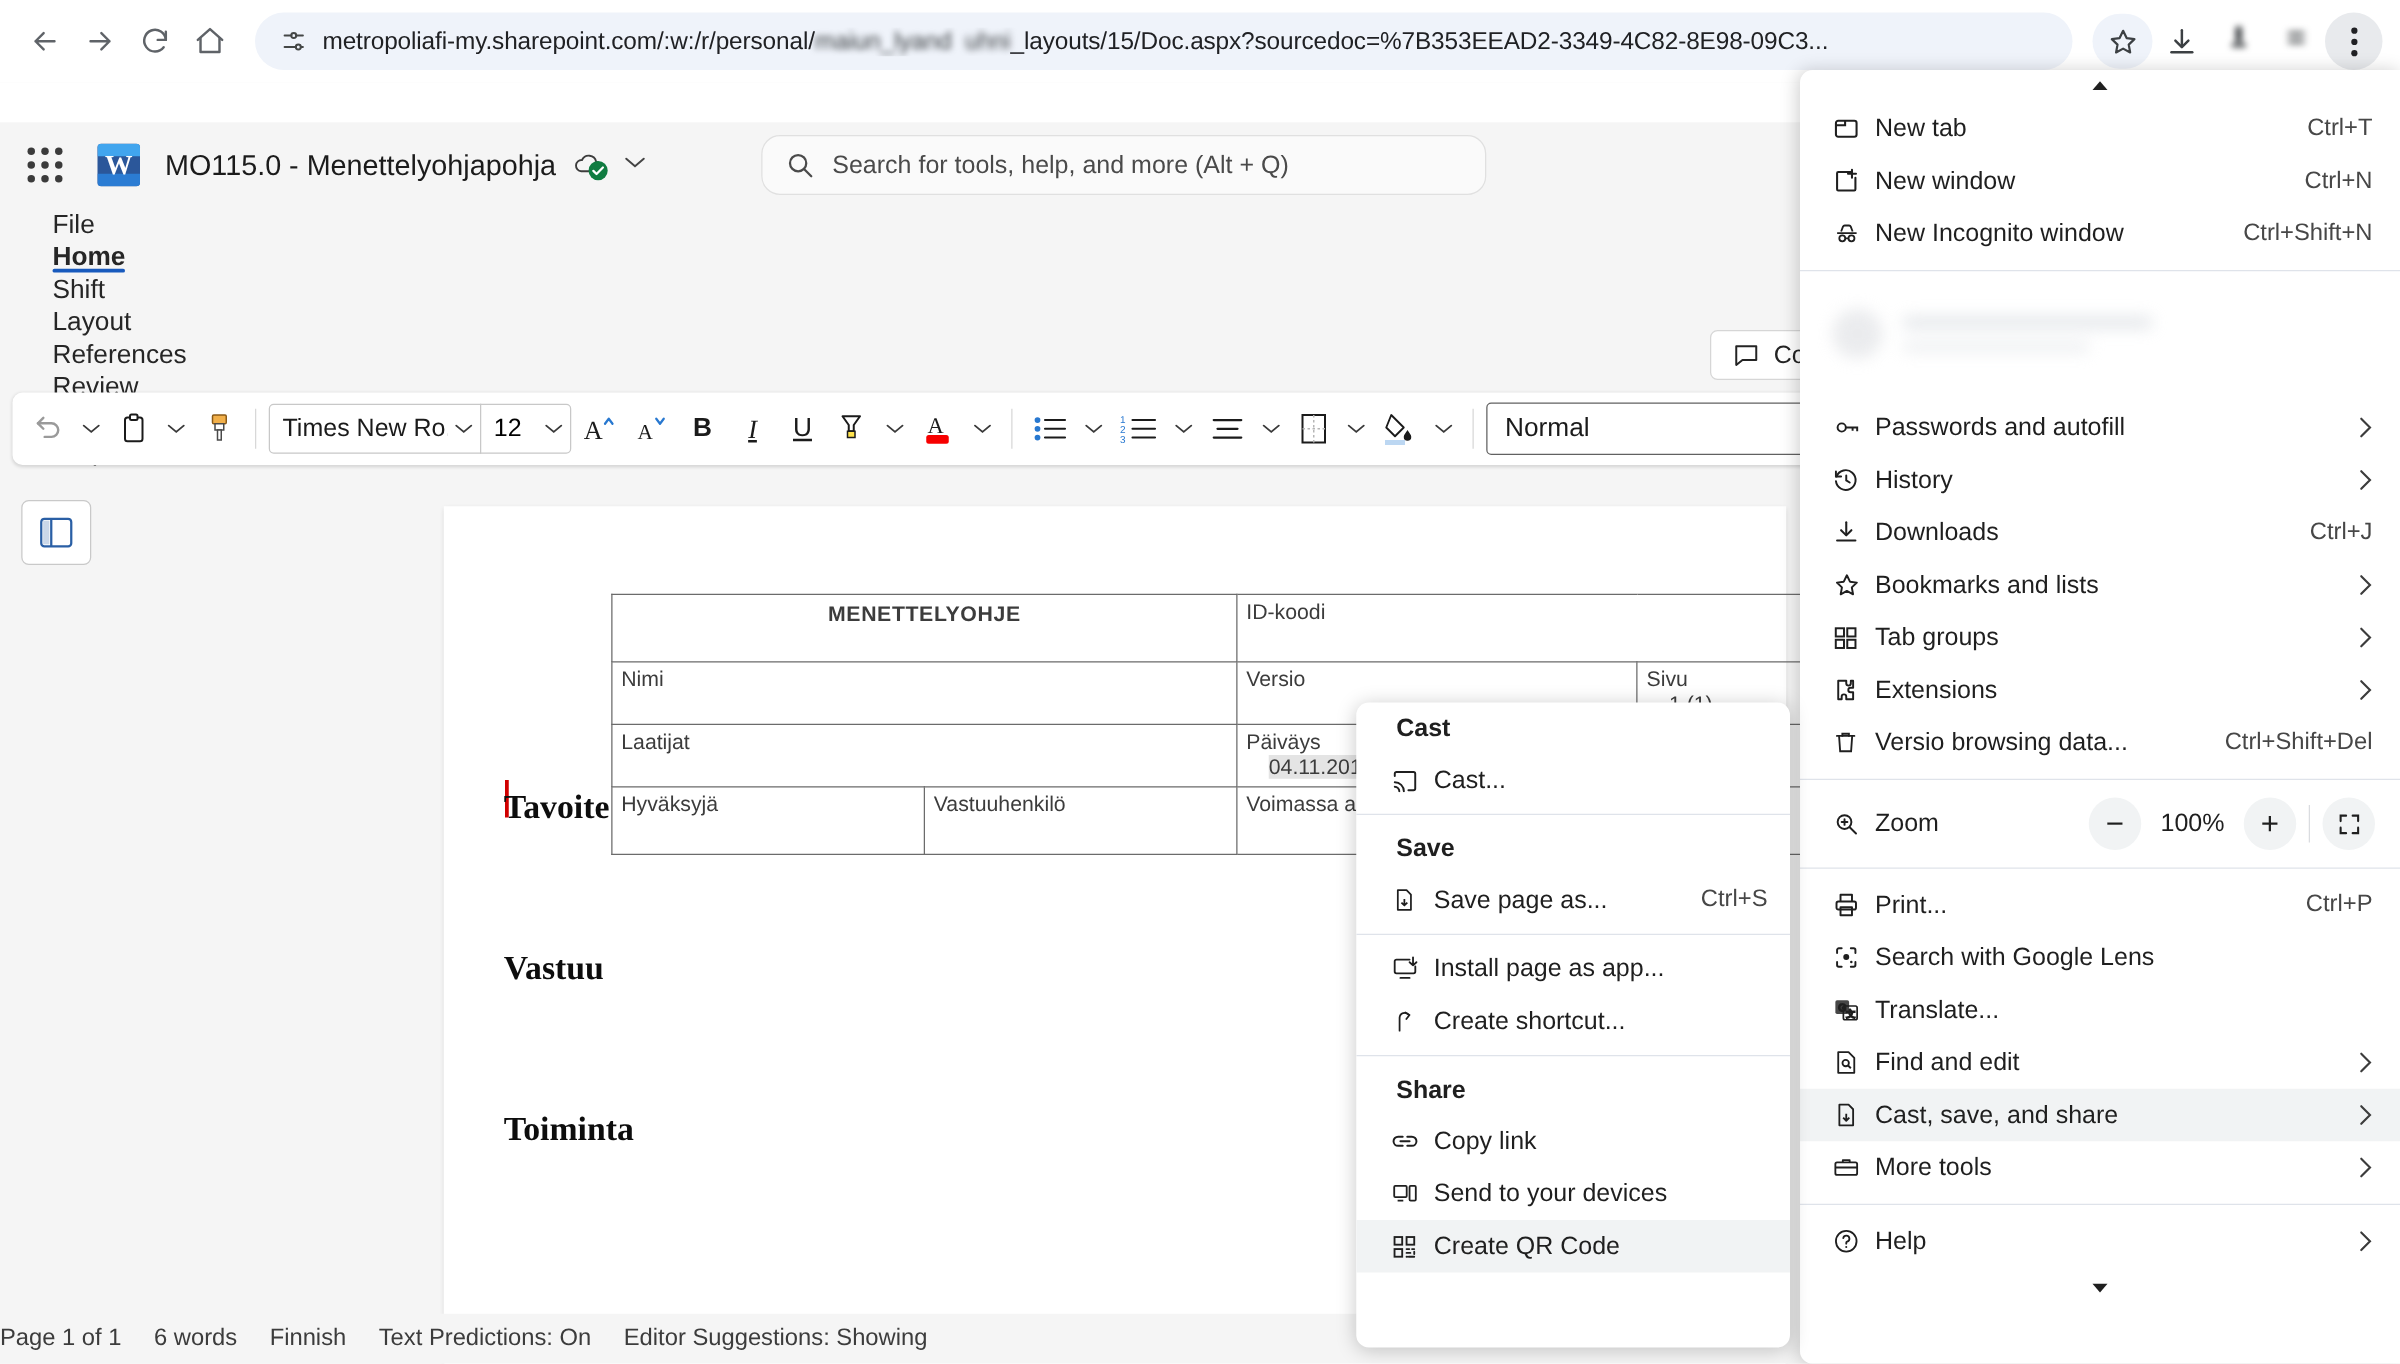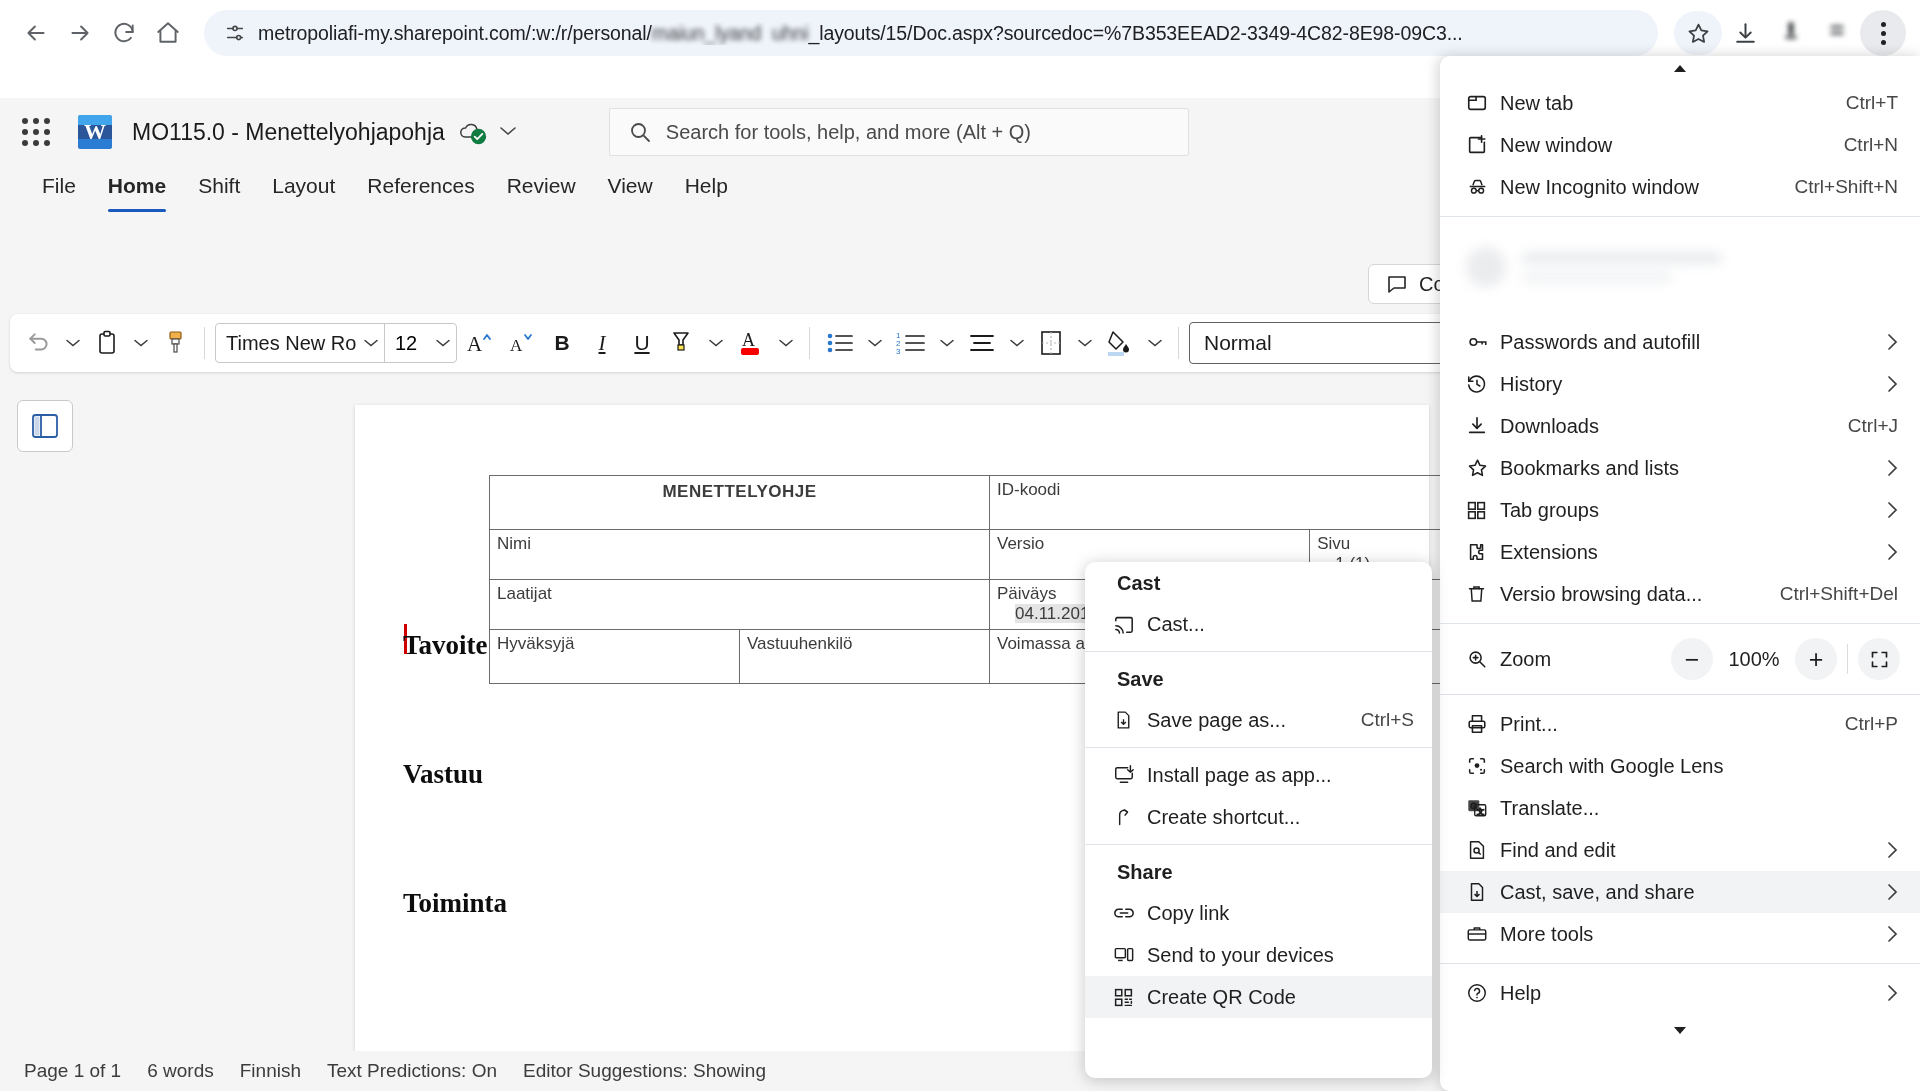--- a/index.html
+++ b/index.html
@@ -66,26 +66,26 @@
                display:flex;align-items:center;justify-content:center;color:#fff;font-weight:bold;font-size:22px;
                font-family:"Liberation Serif", serif; position:relative; overflow:hidden; }
   .word-logo::before{content:"";position:absolute;left:0;top:0;width:34px;height:10px;background:#41a5ee;}
   .word-logo::after{content:"";position:absolute;left:0;bottom:0;width:34px;height:10px;background:#2b7cd3;}
   .word-logo span{position:relative;z-index:2;}
   .doc-title { margin-left:20px; font-size:23px; color:#1b1b1b; }
   .sync-badge { position:relative; width:30px;height:26px; margin-left:12px; }
   .chev-sm { margin-left:12px; color:#444; }
   .search-box {
     width:580px; height:48px; margin-left:92px; background:#fafafa; border:1px solid #e0e0e0;
-    border-radius:2px; display:flex; align-items:center; padding-left:18px; gap:14px;
+    border-radius:15px; display:flex; align-items:center; padding-left:18px; gap:14px;
   }
   .search-ph { font-size:20px; color:#4a4a4a; }
 
   .word-tabs { position:absolute; left:0; top:100px; width:1920px; height:46px; background:#f5f5f5;
-               display:flex; align-items:flex-end; padding-left:26px; gap:0; }
+               display:flex; align-items:flex-start; padding-left:26px; gap:0;flex-direction:column; }
   .wtab { font-size:21px; color:#262626; padding:2px 16px 0 16px; position:relative; height:40px; }
   .wtab.active { font-weight:bold; }
   .wtab.active::after { content:""; position:absolute; left:16px; right:16px; bottom:0; height:3.5px;
                         background:#185abd; border-radius:2px; }
 
   .comments-chip {
     position:absolute; top:198px; left:1368px; height:40px; padding:0 16px;
     border:1px solid #d6d6d6; border-radius:6px; background:#ffffff;
     display:flex; align-items:center; gap:10px; font-size:20px; color:#242424;
   }
@@ -122,21 +122,21 @@
                 font-family:"Liberation Sans", sans-serif; }
   .hl { background:#e4e4e4; }
   .sub { padding-left:18px; display:block; }
 
   .doc-body { position:absolute; left:48px; top:225px; width:700px;
               font-family:"Liberation Serif", serif; }
   .caret { position:absolute; left:49px; top:219px; width:2.5px; height:30px; background:#d00000; }
   .h-item { font-family:"Liberation Serif", serif; font-weight:bold; font-size:27px; color:#0d0d0d; }
 
   .statusbar { position:absolute; left:0; bottom:0; width:1920px; height:40px; background:#f5f5f5;
-               display:flex; align-items:center; gap:26px; padding-left:24px; font-size:19px; color:#3c3c3c; }
+               display:flex; align-items:center; gap:26px; font-size:19px; color:#3c3c3c; }
 
   
   .cmenu {
     position:absolute; right:0; top:56px; width:480px; height:1035px;
     background:#ffffff; border-radius:10px 0 0 10px;
     box-shadow:-2px 0 14px rgba(0,0,0,.18); overflow:hidden;
   }
   .cm-scrollup { height:26px; display:flex; align-items:center; justify-content:center; color:#1f1f1f; }
   .cm-item {
     height:42px; display:flex; align-items:center; padding:0 22px 0 26px; gap:0;

